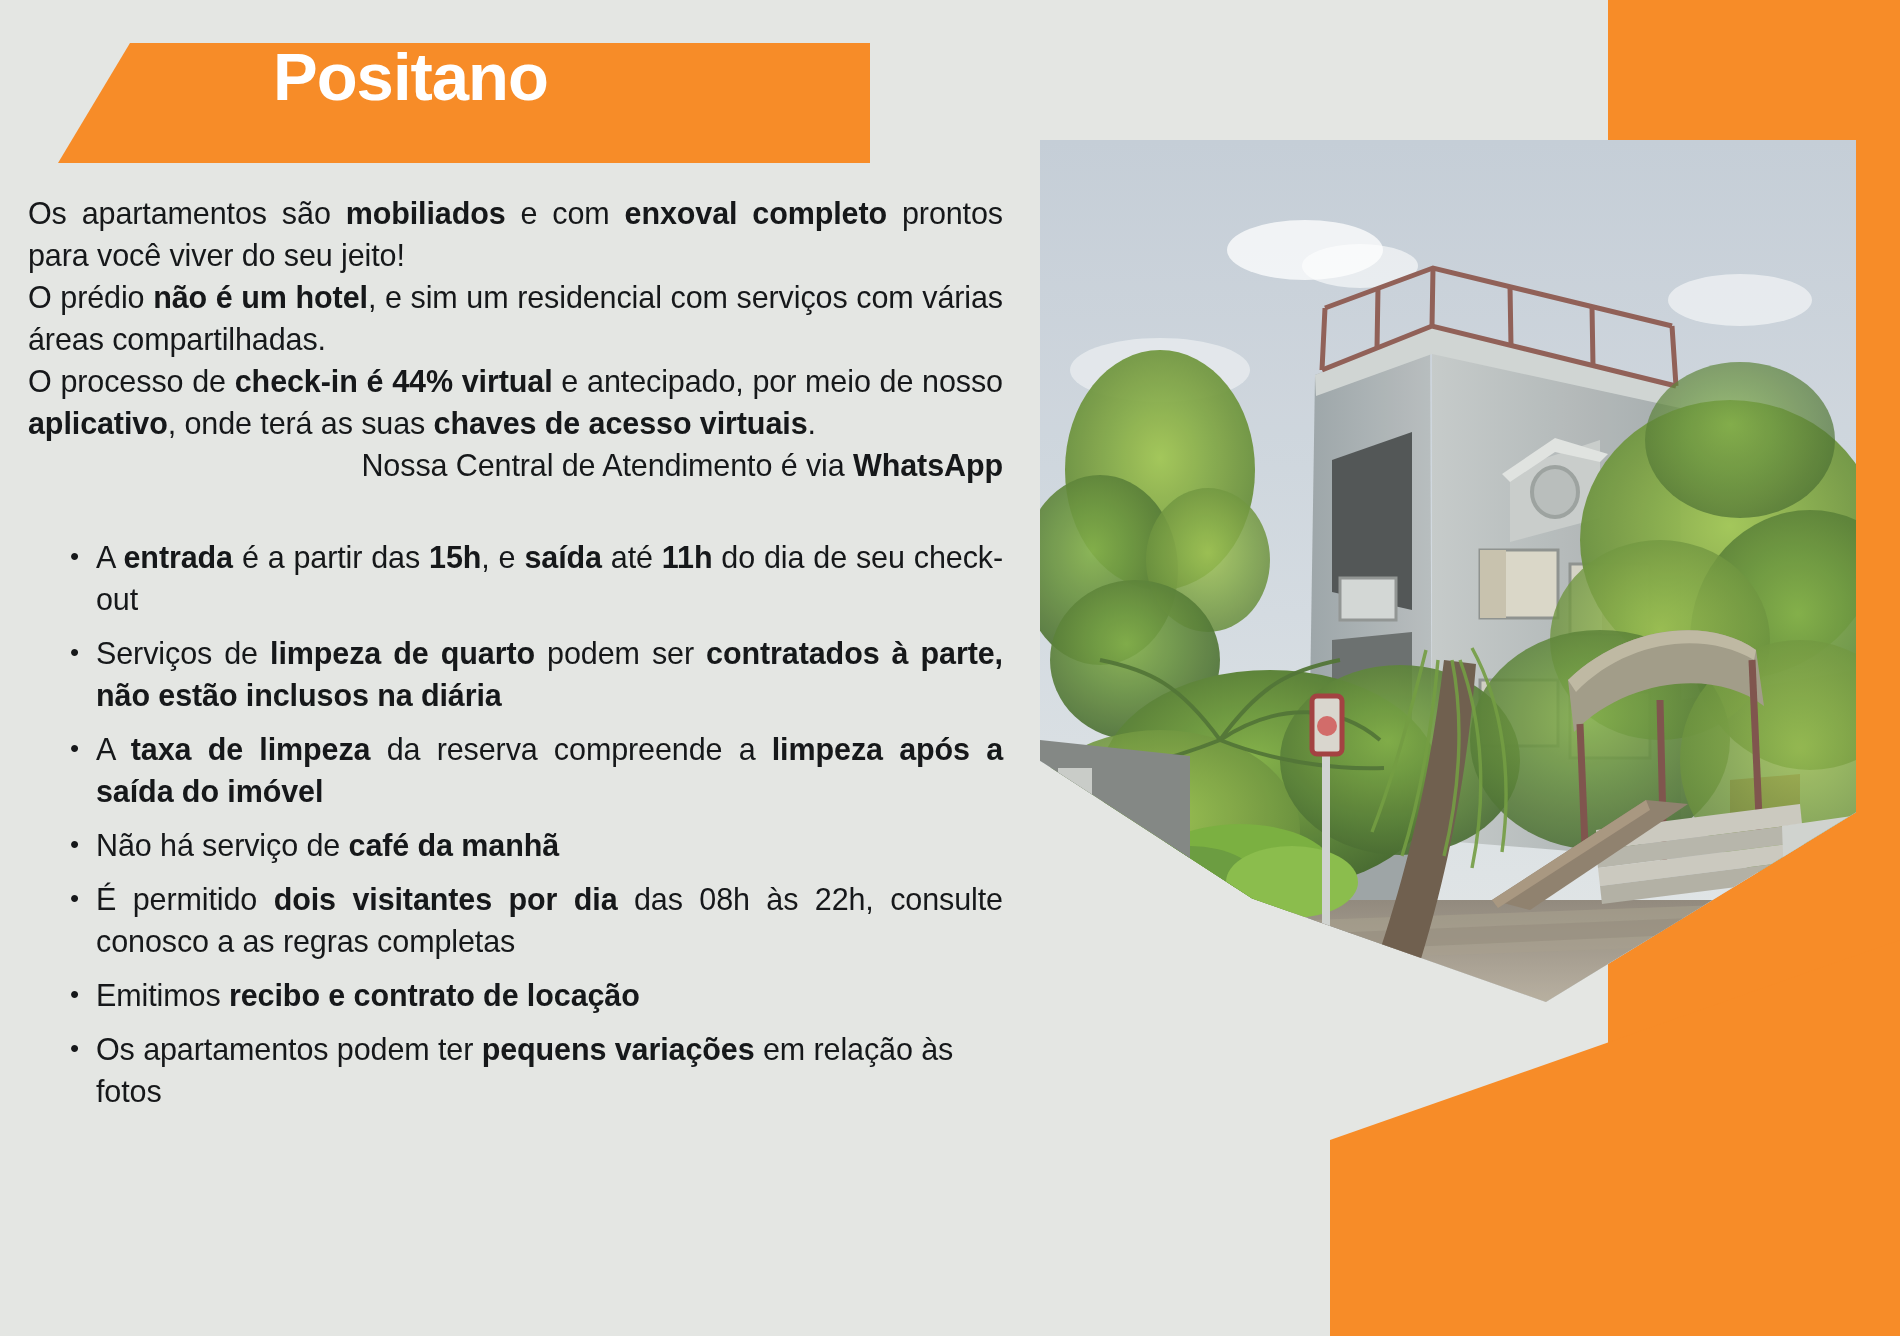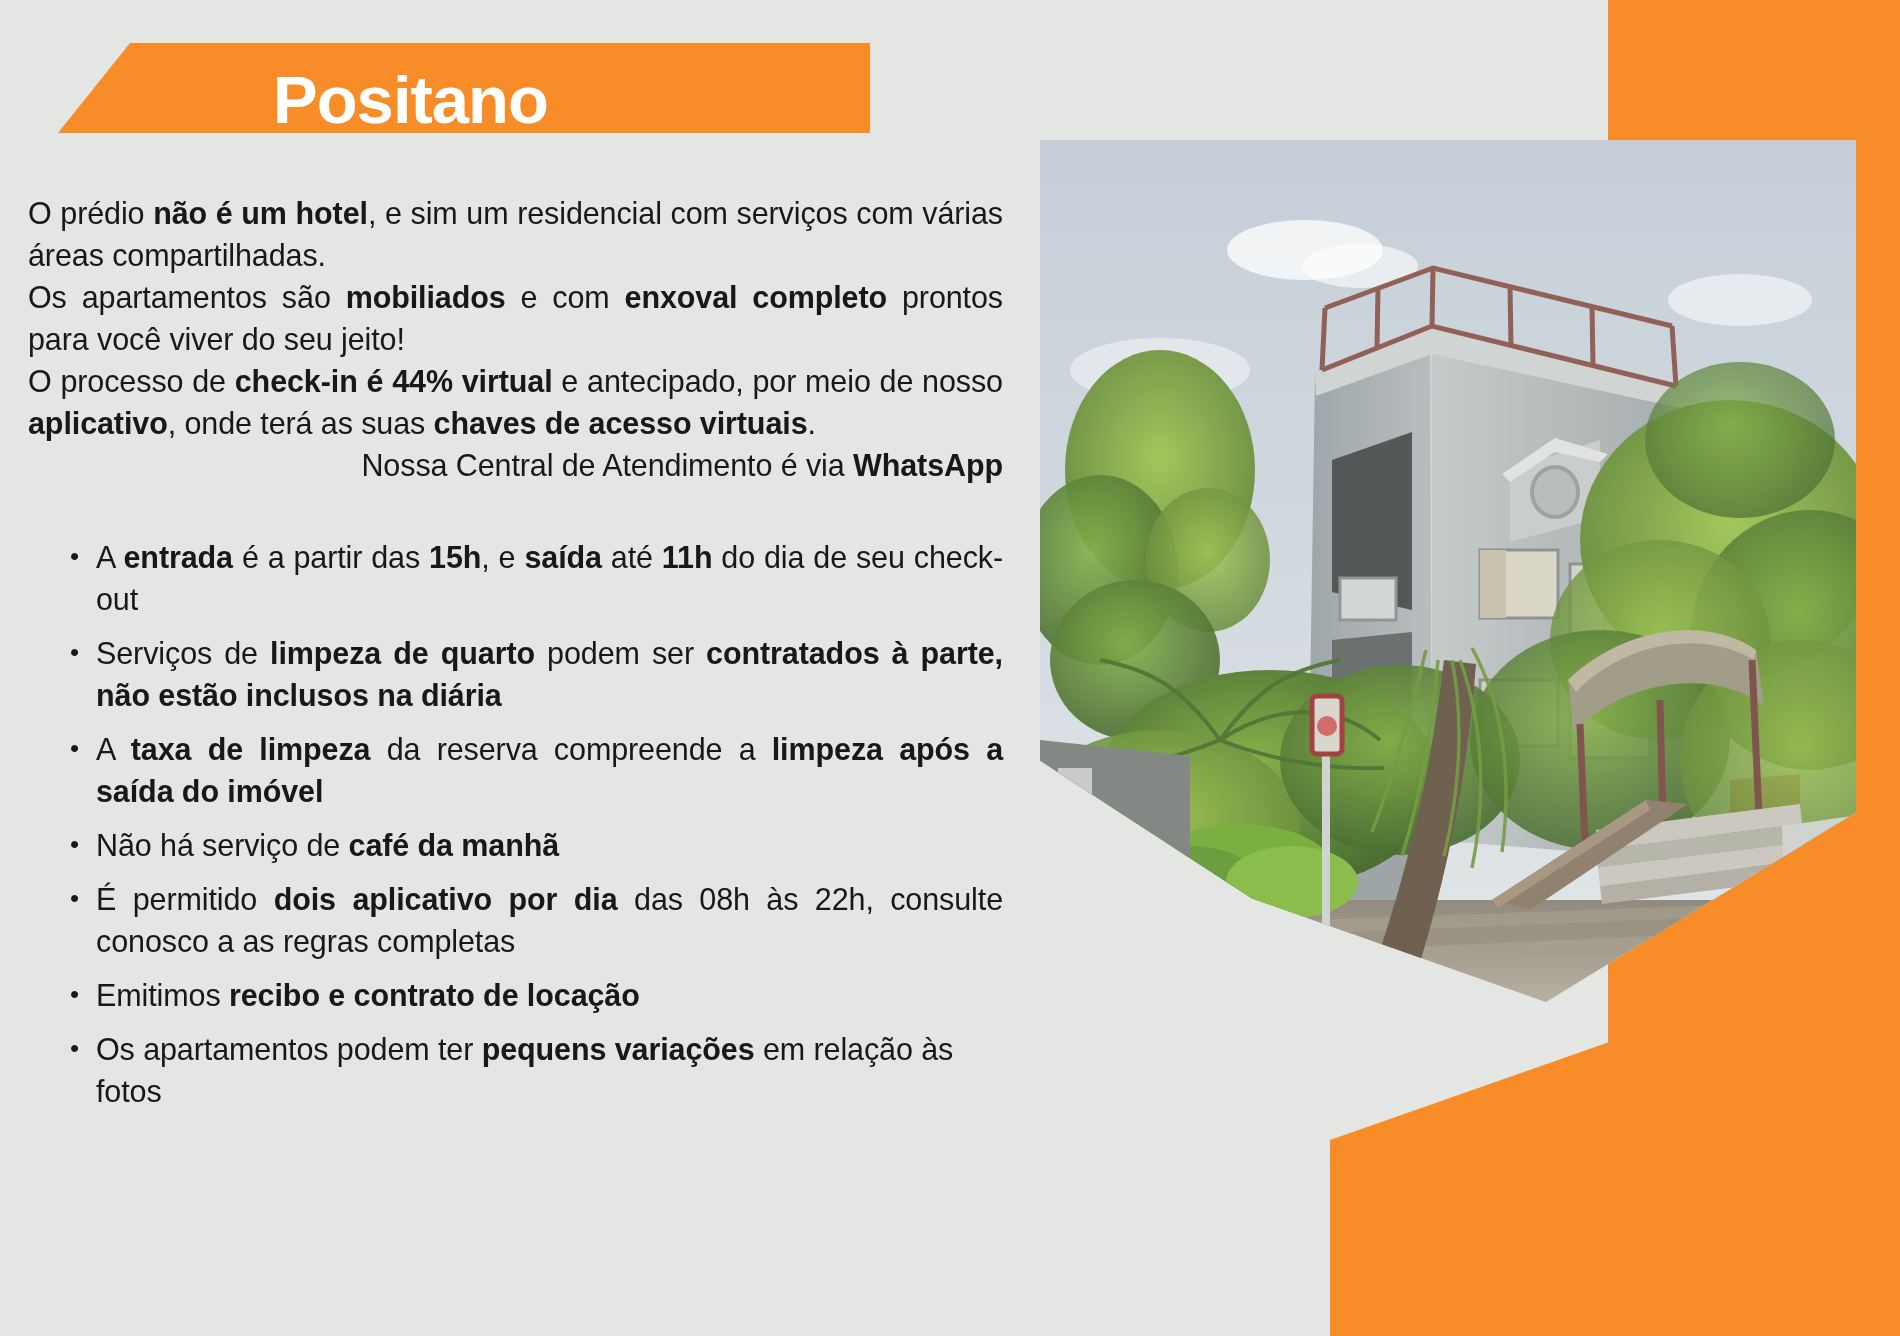--- a/index.html
+++ b/index.html
@@ -36,26 +36,26 @@
     clip-path: polygon(100% 0%, 100% 100%, 40px 100%, 40px 200px);
     z-index: 1;
   }
 
   
   .title-banner {
     position: absolute;
     left: 58px;
     top: 43px;
     width: 812px;
-    height: 90px;
+    height: 120px;
     background: var(--accent, #F78C28);
     clip-path: polygon(72px 0%, 100% 0%, 100% 100%, 0% 100%);
     z-index: 3;
     display: flex;
-    align-items: flex-end;
+    align-items: flex-start;
   }
   .title-text {
     color: #FFFFFF;
     font-size: 67px;
     font-weight: bold;
     letter-spacing: -1px;
     margin-left: 215px;
     line-height: 1;
   }
 
@@ -280,30 +280,30 @@
     </g>
 
     <polygon points="742,686 812,676 816,736 744,742" fill="#cfd2ce"></polygon>
 
     <rect x="0" y="0" width="816" height="862" fill="#ffffff" opacity="0.04"></rect>
   </svg>
 </div>
 
 <div class="content">
   <div class="intro">
+    <p>Os apartamentos  são <b>mobiliados</b> e com <b>enxoval completo</b> prontos para você viver do seu jeito!</p>
     <p>O prédio <b>não é um hotel</b>, e sim um residencial com serviços com várias áreas compartilhadas.</p>
-    <p>Os apartamentos  são <b>mobiliados</b> e com <b>enxoval completo</b> prontos para você viver do seu jeito!</p>
     <p>O processo de <b>check-in é 44% virtual</b> e antecipado, por meio de nosso <b>aplicativo</b>, onde terá as suas <b>chaves de acesso virtuais</b>.</p>
     <p class="nojust">Nossa Central de Atendimento é via <b>WhatsApp</b></p>
   </div>
 
   <div class="spacer"></div>
 
   <ul class="bullets">
     <li>A <b>entrada</b> é a partir das <b>15h</b>, e <b>saída</b> até <b>11h</b> do dia de seu check-out</li>
     <li>Serviços de <b>limpeza de quarto</b> podem ser <b>contratados à parte, não estão inclusos na diária</b></li>
     <li>A <b>taxa de limpeza</b> da reserva compreende a <b>limpeza após a saída do imóvel</b></li>
     <li class="nojust">Não há serviço de <b>café da manhã</b></li>
-    <li>É permitido <b>dois aplicativo por dia</b> das 08h às 22h, consulte conosco a as regras completas</li>
+    <li>É permitido <b>dois visitantes por dia</b> das 08h às 22h, consulte conosco a as regras completas</li>
     <li class="nojust">Emitimos <b>recibo e contrato de locação</b></li>
     <li class="nojust">Os apartamentos podem ter <b>pequens variações</b> em relação às fotos</li>
   </ul>
 </div>
 
 </body></html>

